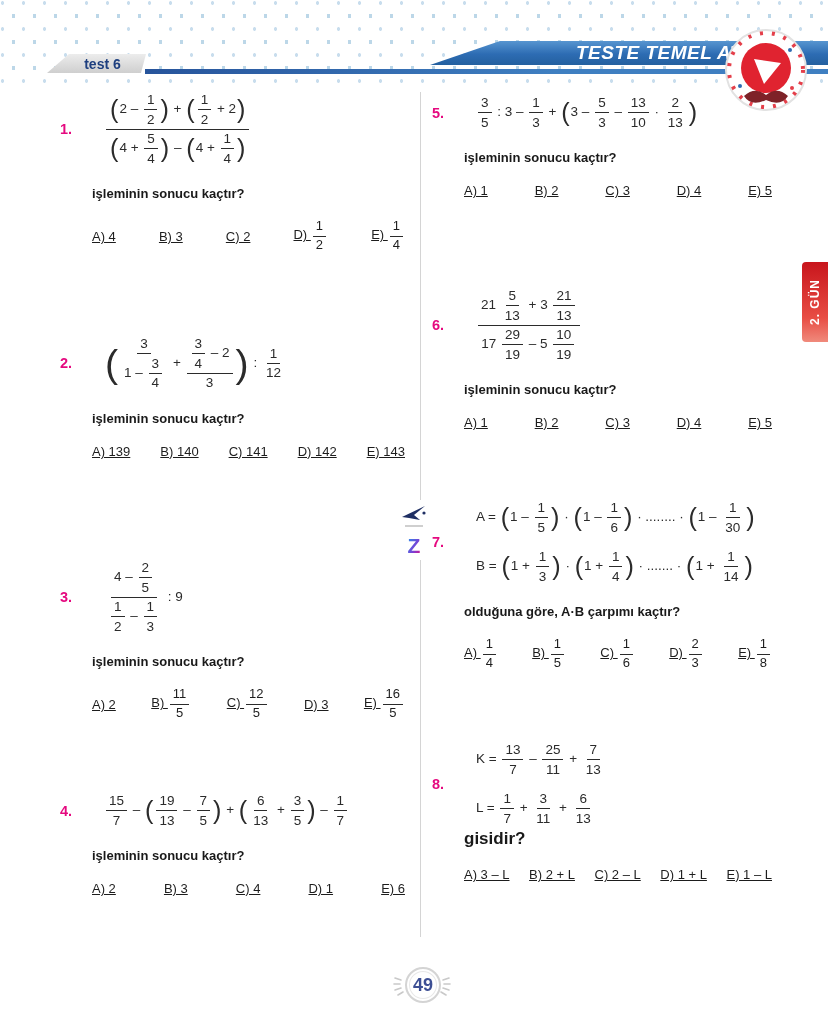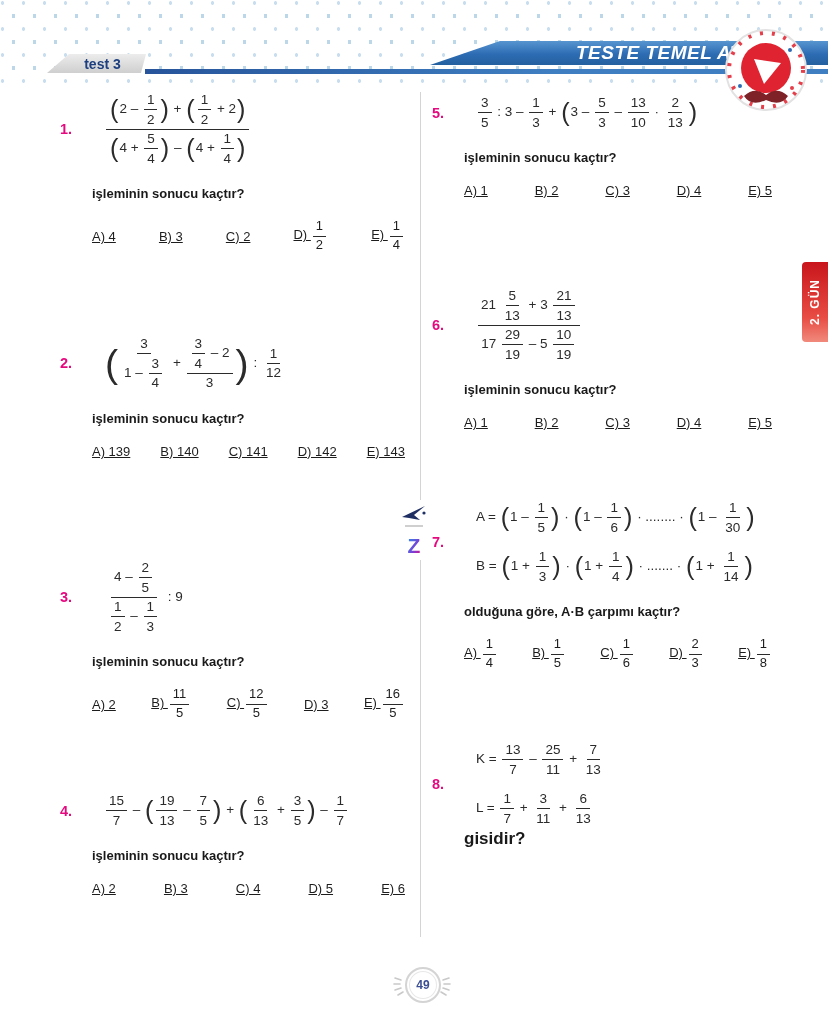--- a/index.html
+++ b/index.html
@@ -74,33 +74,33 @@
   .frac .den{display:block;padding:1.5px 3px 0;white-space:nowrap;}
   .pg{display:inline-flex;align-items:center;vertical-align:middle;}
   .par{line-height:.95;font-weight:400;color:#2b2b2b;padding:0 1px;}
   .pc{display:inline-block;white-space:nowrap;vertical-align:middle;}
 
   
   .page-badge{position:absolute;left:392px;top:960px;width:60px;height:50px;z-index:2;}
   .badge-circle{position:absolute;left:13px;top:7px;width:32px;height:32px;border-radius:50%;
     background:#fff;border:2.5px solid #d4d4d4;box-shadow:inset 0 0 0 2px #fff,inset 0 0 0 3px #e8e8e8;
     display:flex;align-items:center;justify-content:center;}
-  .badge-circle span{font-weight:700;font-size:12px;color:#3d4f94;}
+  .badge-circle span{font-weight:700;font-size:18px;color:#3d4f94;}
   .rays{position:absolute;left:0;top:0;}
 </style>
 </head>
 <body>
 
 <div class="page">
 
   <div class="dots"></div>
 
 
   <div class="ribbon">
-    <span>test 3</span>
+    <span>test 6</span>
   </div>
 
   <div class="strip"></div>
 
   <div class="banner">
     <span>TESTE TEMEL AT</span>
   </div>
 
   <div class="badge">
     <svg width="90" height="92" viewBox="0 0 90 92">
@@ -309,21 +309,21 @@
             </span></div>
 
       </div>
     </div>
     <div class="prompt">işleminin sonucu kaçtır?</div>
 
     <div class="options">
       <span class="opt">A) 2</span>
       <span class="opt">B) 3</span>
       <span class="opt">C) 4</span>
-      <span class="opt">D) 5</span>
+      <span class="opt">D) 1</span>
       <span class="opt">E) 6</span>
     </div>
   </section>
 
   <section class="question" id="q5">
     <div class="qrow">
       <span class="qnum">5.</span>
       <div class="fwrap">
         <div class="fline"><span class="frac">
               <span class="num">3</span>
@@ -489,20 +489,27 @@
             </span> + <span class="frac">
               <span class="num">3</span>
               <span class="den">11</span>
             </span> + <span class="frac">
               <span class="num">6</span>
               <span class="den">13</span>
             </span></div>
       </div>
     </div>
     <div class="prompt2">gisidir?</div>
+    <div class="options">
+      <span class="opt">A) 3 – L</span>
+      <span class="opt">B) 2 + L</span>
+      <span class="opt">C) 2 – L</span>
+      <span class="opt">D) 1 + L</span>
+      <span class="opt">E) 1 – L</span>
+    </div>
   </section>
 
   <div class="page-badge">
     <svg class="rays" width="60" height="50" viewBox="0 0 60 50">
       <g stroke="#c9c9c9" stroke-width="1.6" stroke-linecap="round">
         <line x1="3" y1="18" x2="9" y2="20"></line>
           <line x1="2" y1="24" x2="8" y2="24"></line>
         <line x1="3" y1="30" x2="9" y2="28"></line>
           <line x1="6" y1="35" x2="11" y2="32"></line>
         <line x1="57" y1="18" x2="51" y2="20"></line>

